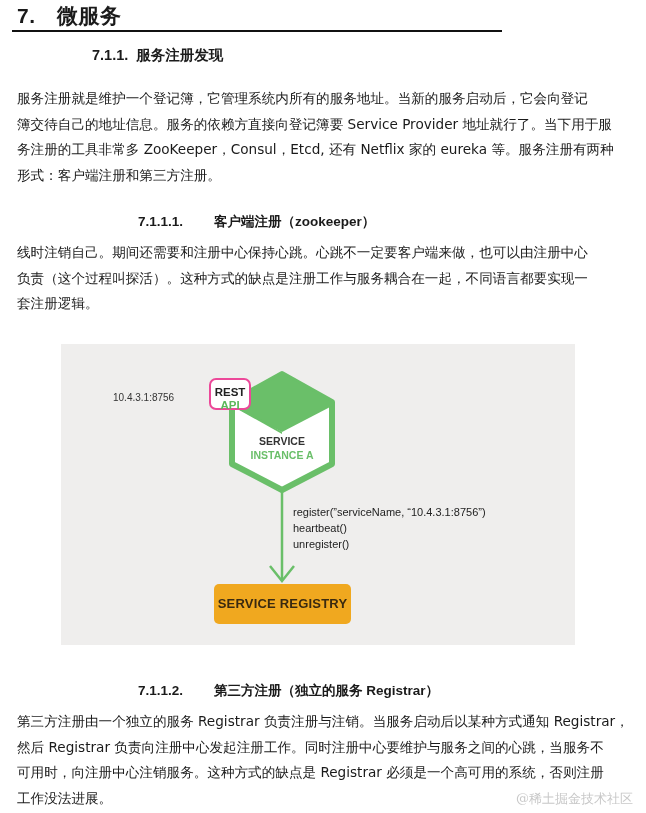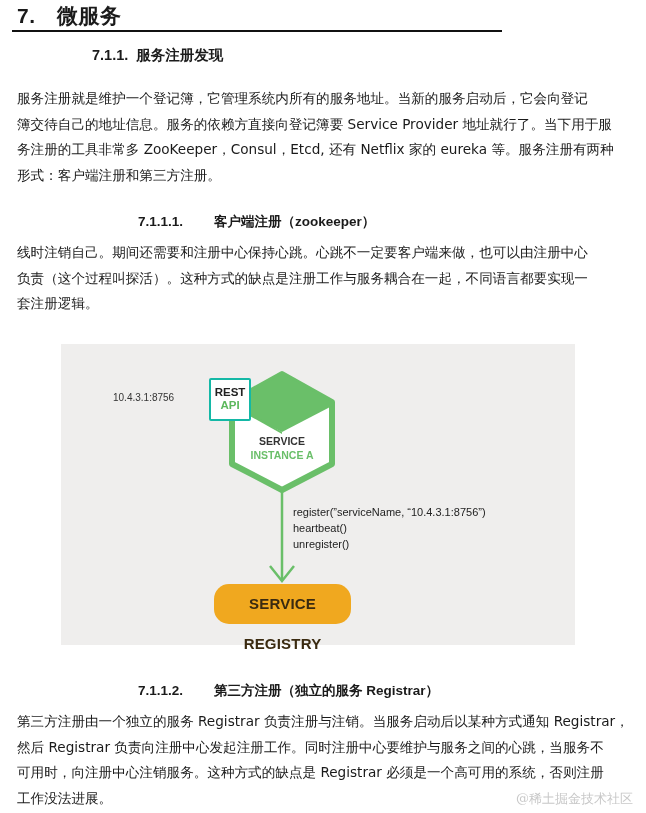--- a/index.html
+++ b/index.html
@@ -15,38 +15,38 @@
   .h3 { position:absolute; left:138px; font-size:13.5px; font-weight:bold;
         font-family:"Liberation Sans", "DejaVu Sans", sans-serif; }
   .h3 .num { display:inline-block; width:76px; }
   .para { position:absolute; left:17px; width:612px; font-size:13.6px; line-height:25.7px;
           color:#1a1a1a; text-align:justify; }
   .para p { margin:0; white-space:nowrap; }
   .diagram { position:absolute; left:61px; top:344px; width:514px; height:301px; background:#efeeed; }
   .diagram svg { position:absolute; left:0; top:0; }
   .addr { position:absolute; left:52px; top:48px; font-size:10px; color:#333;
           font-family:"Liberation Sans", "DejaVu Sans", sans-serif; }
-  .rest-box { position:absolute; left:148px; top:34px; width:42px; height:43px;
-              background:#fff; border:2px solid #14b8a6; border-radius:2px; box-sizing:border-box;
+  .rest-box { position:absolute; left:148px; top:34px; width:42px; height:32px;
+              background:#fff; border:2px solid #ec4899; border-radius:7px; box-sizing:border-box;
               text-align:center; font-family:"Liberation Sans", "DejaVu Sans", sans-serif;
               font-weight:bold; font-size:11.5px; line-height:13px; padding-top:6px; }
   .rest-box .l1 { color:#222; }
   .rest-box .l2 { color:#5cb85c; }
   .svc-label { position:absolute; left:171px; top:90px; width:100px; text-align:center;
                font-family:"Liberation Sans", "DejaVu Sans", sans-serif; font-weight:bold;
                font-size:10.5px; line-height:14px; }
   .svc-label .l1 { color:#333; }
   .svc-label .l2 { color:#6abf69; }
   .calls { position:absolute; left:232px; top:160px; font-size:11px; line-height:16px; color:#222;
            font-family:"Liberation Sans", "DejaVu Sans", sans-serif; }
   .calls div { white-space:nowrap; }
   .registry { position:absolute; left:153px; top:240px; width:137px; height:40px;
-              background:#f0a81f; border-radius:15px; text-align:center; line-height:40px;
+              background:#f0a81f; border-radius:5px; text-align:center; line-height:40px;
               font-family:"Liberation Sans", "DejaVu Sans", sans-serif; font-weight:bold;
-              font-size:15px; color:#3a2a10; letter-spacing:0.2px; }
+              font-size:13px; color:#3a2a10; letter-spacing:0.2px; }
   .watermark { position:absolute; left:516px; top:790px; font-size:13px; color:#c8c8c8;
                font-family:"DejaVu Serif", "Liberation Serif", serif; }
 </style>
 </head>
 <body>
 
 <div class="h1">
   <span class="num">7.</span><span>微服务</span>
 </div>
 <div class="h1-rule"></div>

